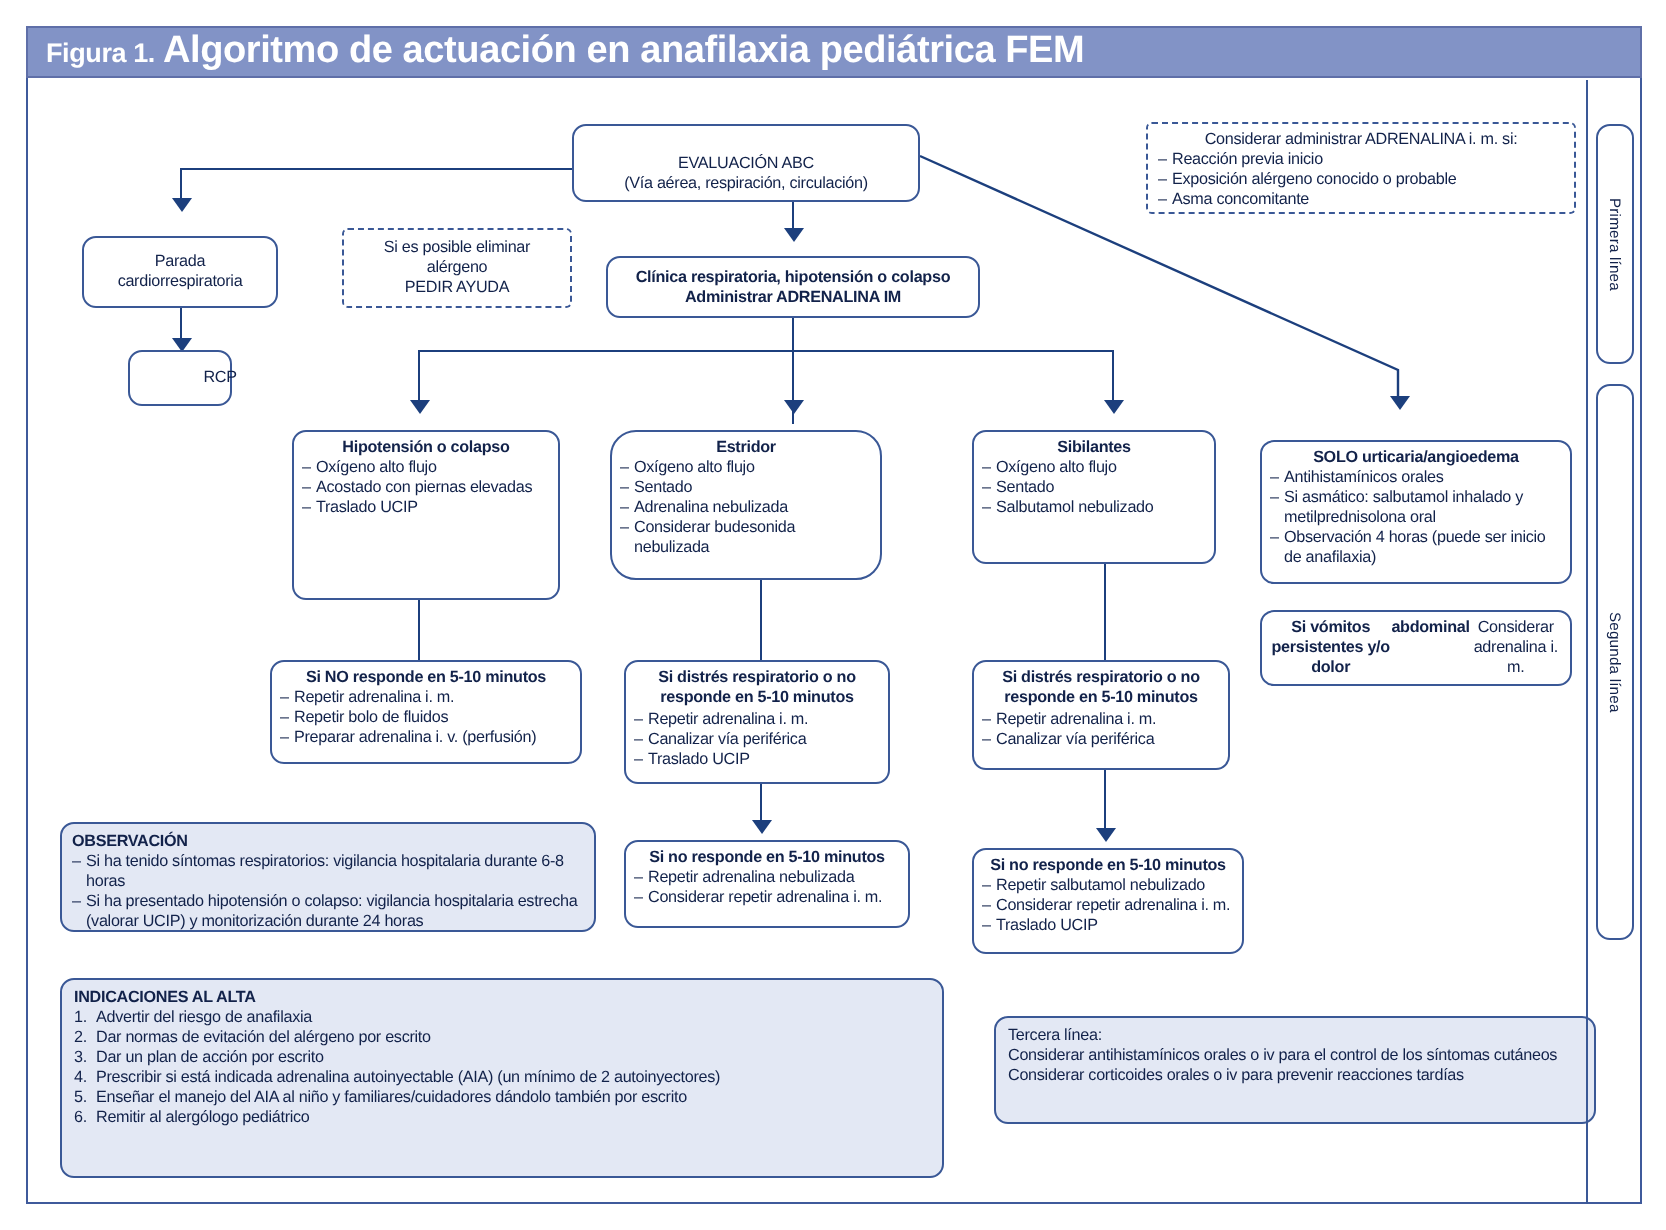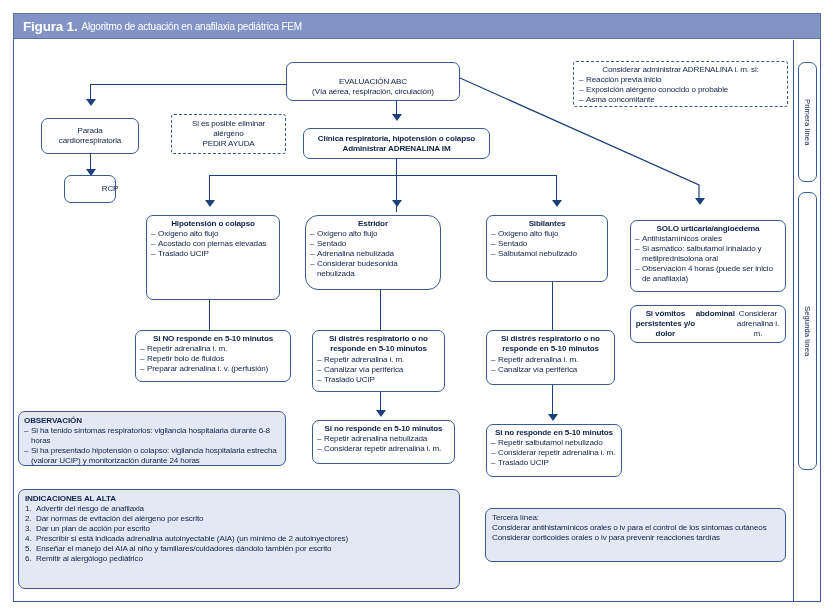--- a/index.html
+++ b/index.html
@@ -29,22 +29,22 @@
   }
   .title-bar .t-strong {
     color: #ffffff;
     font-size: 13.5px;
     font-weight: bold;
     letter-spacing: -0.2px;
     white-space: nowrap;
   }
   .title-bar .t-rest {
     color: #ffffff;
-    font-size: 10px;
-    font-weight: normal;
+    font-size: 19px;
+    font-weight: bold;
     letter-spacing: -0.2px;
     white-space: nowrap;
     margin-left: 4px;
   }
   
   .canvas-frame {
     position: absolute;
     left: 13px; top: 39px;
     width: 808px; height: 563px;
     border: 1px solid #3f5a9b;
@@ -64,20 +64,21 @@
     padding: 3px 4px;
     letter-spacing: -0.15px;
   }
   .node.dashed {
     border: 1px dashed #3a5896;
     border-radius: 3px;
   }
   .node.filled {
     background: #e3e8f4;
     border: 1px solid #3a5896;
+    margin-left: 12px;
   }
   .node .hd {
     display: block;
     text-align: center;
     font-weight: bold;
     margin-bottom: 0.5px;
   }
   .node .hd-left {
     display: block;
     text-align: left;

